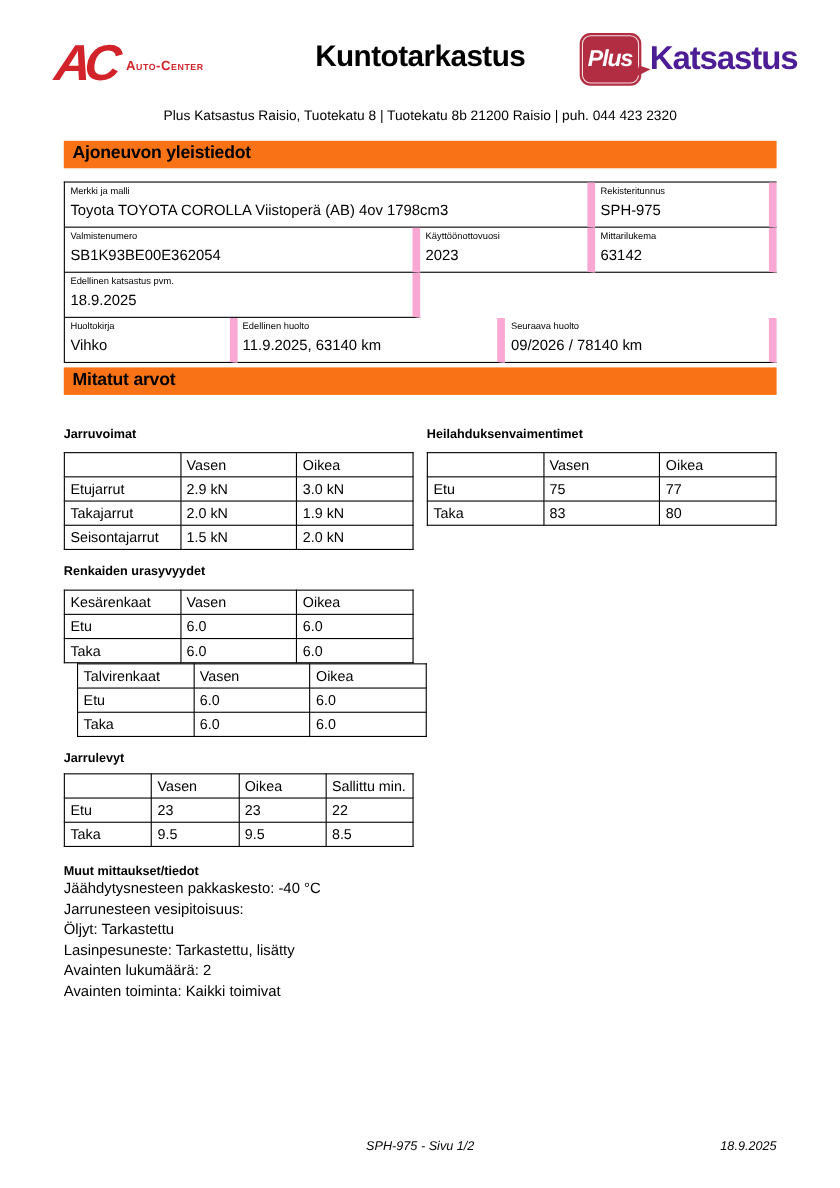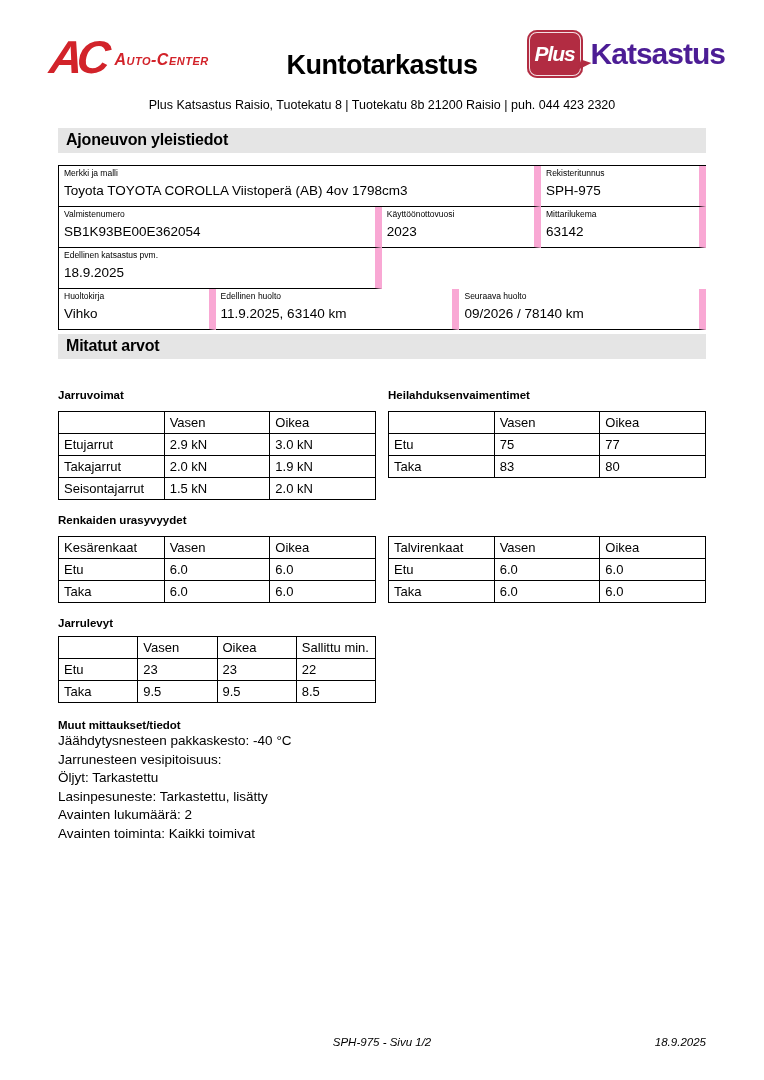--- a/index.html
+++ b/index.html
@@ -5,51 +5,51 @@
   * { margin:0; padding:0; box-sizing:border-box; }
   html,body { background:#e9e9e9; }
   body { font-family:"Liberation Sans", sans-serif; color:#000; }
   .page { position:relative; width:764px; height:1080px; background:#fff; margin:0 auto; overflow:hidden; }
   .content { position:absolute; left:58px; top:0; width:648px; }
 
   
   .header { position:relative; height:96px; }
   .ac-logo { position:absolute; left:-8px; top:34px; display:flex; align-items:center; color:#d2232a; }
   .ac-mono { font-size:46px; font-weight:bold; font-style:italic; letter-spacing:-6px; line-height:1; transform:skewX(-6deg); }
-  .ac-name { font-size:16px; font-weight:bold; font-style:italic; font-variant:small-caps; letter-spacing:0.5px; margin-left:10px; margin-top:6px; }
-  .report-title { position:absolute; left:0; right:0; top:50px; text-align:center; font-size:27px; font-weight:bold; letter-spacing:-0.5px; }
+  .ac-name { font-size:12px; font-weight:bold; font-variant:small-caps; letter-spacing:0.5px; margin-left:10px; margin-top:6px; }
+  .report-title { position:absolute; left:0; right:0; top:36px; text-align:center; font-size:27px; font-weight:bold; letter-spacing:-0.5px; }
   .plus-logo { position:absolute; right:-19px; top:30px; display:flex; align-items:center; }
   .plus-bubble { position:relative; width:56px; height:48px; background:#b22c42; border-radius:10px; display:flex; align-items:center; justify-content:center; box-shadow:inset 0 0 0 2px #b22c42, inset 0 0 0 3px rgba(255,255,255,.85); }
   .plus-bubble-text { color:#fff; font-size:21px; font-weight:bold; font-style:italic; letter-spacing:-1px; }
   .plus-tail { position:absolute; right:-7px; bottom:6px; width:0; height:0; border-top:11px solid #b22c42; border-right:11px solid transparent; transform:rotate(18deg); }
   .katsastus { font-size:30px; font-weight:bold; color:#4c1d95; letter-spacing:-1px; margin-left:8px; }
 
   .address { text-align:center; font-size:12.5px; margin-top:2px; }
 
   
-  .section-bar { background:#e5e5e5; font-size:16px; font-weight:bold; padding:3px 8px 4px 8px; margin-top:16px; letter-spacing:-0.2px; }
+  .section-bar { background:#f97316; font-size:16px; font-weight:bold; padding:3px 8px 4px 8px; margin-top:16px; letter-spacing:-0.2px; }
   .section-bar.tight { margin-top:4px; }
 
   
   .info-table { margin-top:12px; border-left:1px solid #000; border-top:1px solid #000; }
   .info-row { display:flex; }
   .info-cell { border-right:7px solid #f9a8d4; border-bottom:1px solid #000; height:41px; padding:2px 0 0 5px; overflow:hidden; }
   .info-label { display:block; font-size:8.5px; line-height:11px; }
   .info-value { display:block; font-size:13.5px; line-height:17px; margin-top:3px; white-space:nowrap; }
 
   
   .meas-caption { font-size:11.5px; font-weight:bold; }
   .two-col { display:flex; margin-top:30px; }
   .two-col .col { width:318px; }
   .two-col .col + .col { margin-left:12px; }
   .col .meas-caption { margin-bottom:10px; }
   table.meas { border-collapse:collapse; table-layout:fixed; width:318px; }
   table.meas td, table.meas th { border:1px solid #000; font-size:13px; font-weight:normal; text-align:left; padding:2px 5px; height:22px; vertical-align:middle; white-space:nowrap; }
   .standalone-caption { margin-top:14px; }
-  .tables-pair { display:flex; margin-top:10px; }
+  .tables-pair { display:flex; margin-top:10px;flex-direction:column; }
   .tables-pair table + table { margin-left:12px; }
   .single-table { margin-top:7px; }
 
   
   .other-caption { font-size:11.5px; font-weight:bold; margin-top:16px; }
   .other-line { font-size:13.5px; line-height:18.5px; }
   .other-lines { margin-top:1px; }
 
   
   .footer-center { position:absolute; top:1036px; left:58px; width:648px; text-align:center; font-size:11.5px; font-style:italic; }

